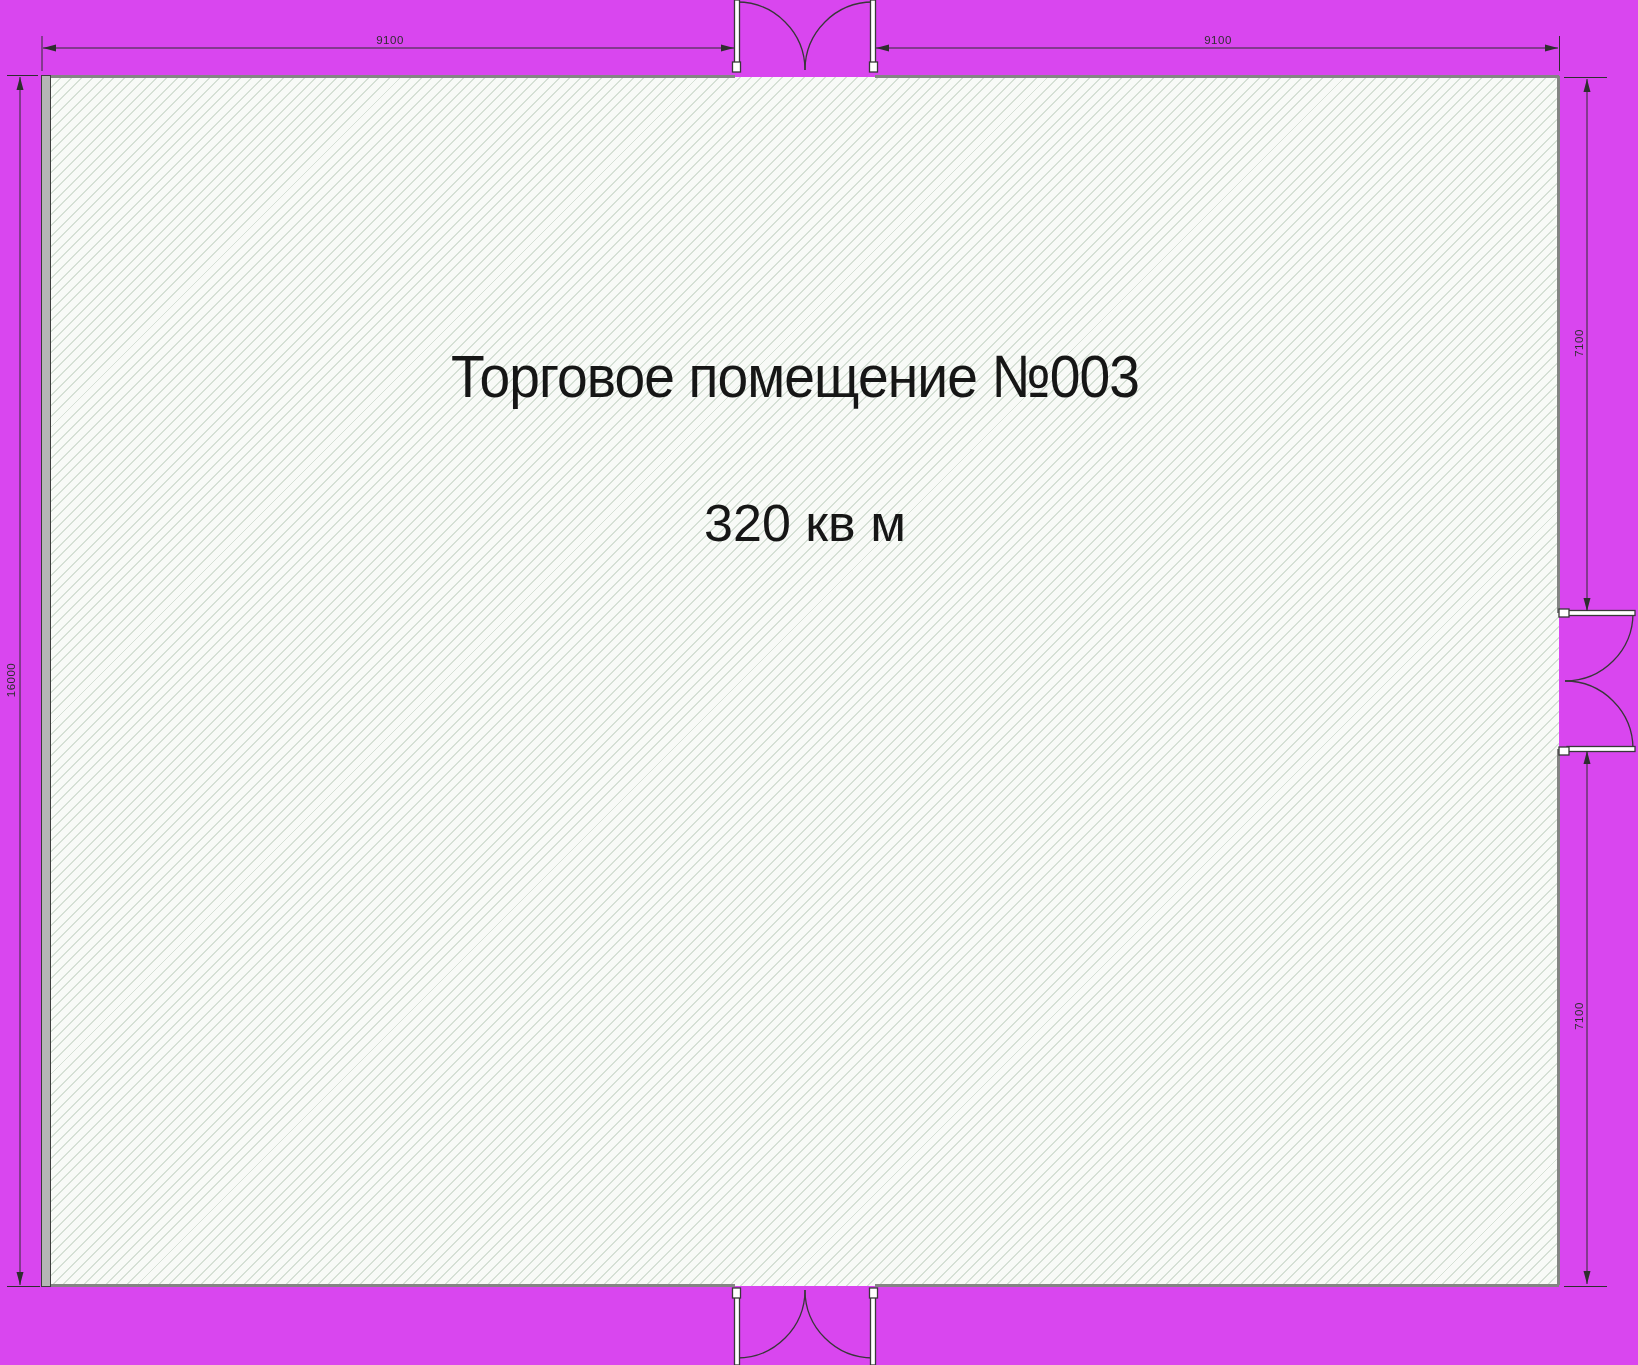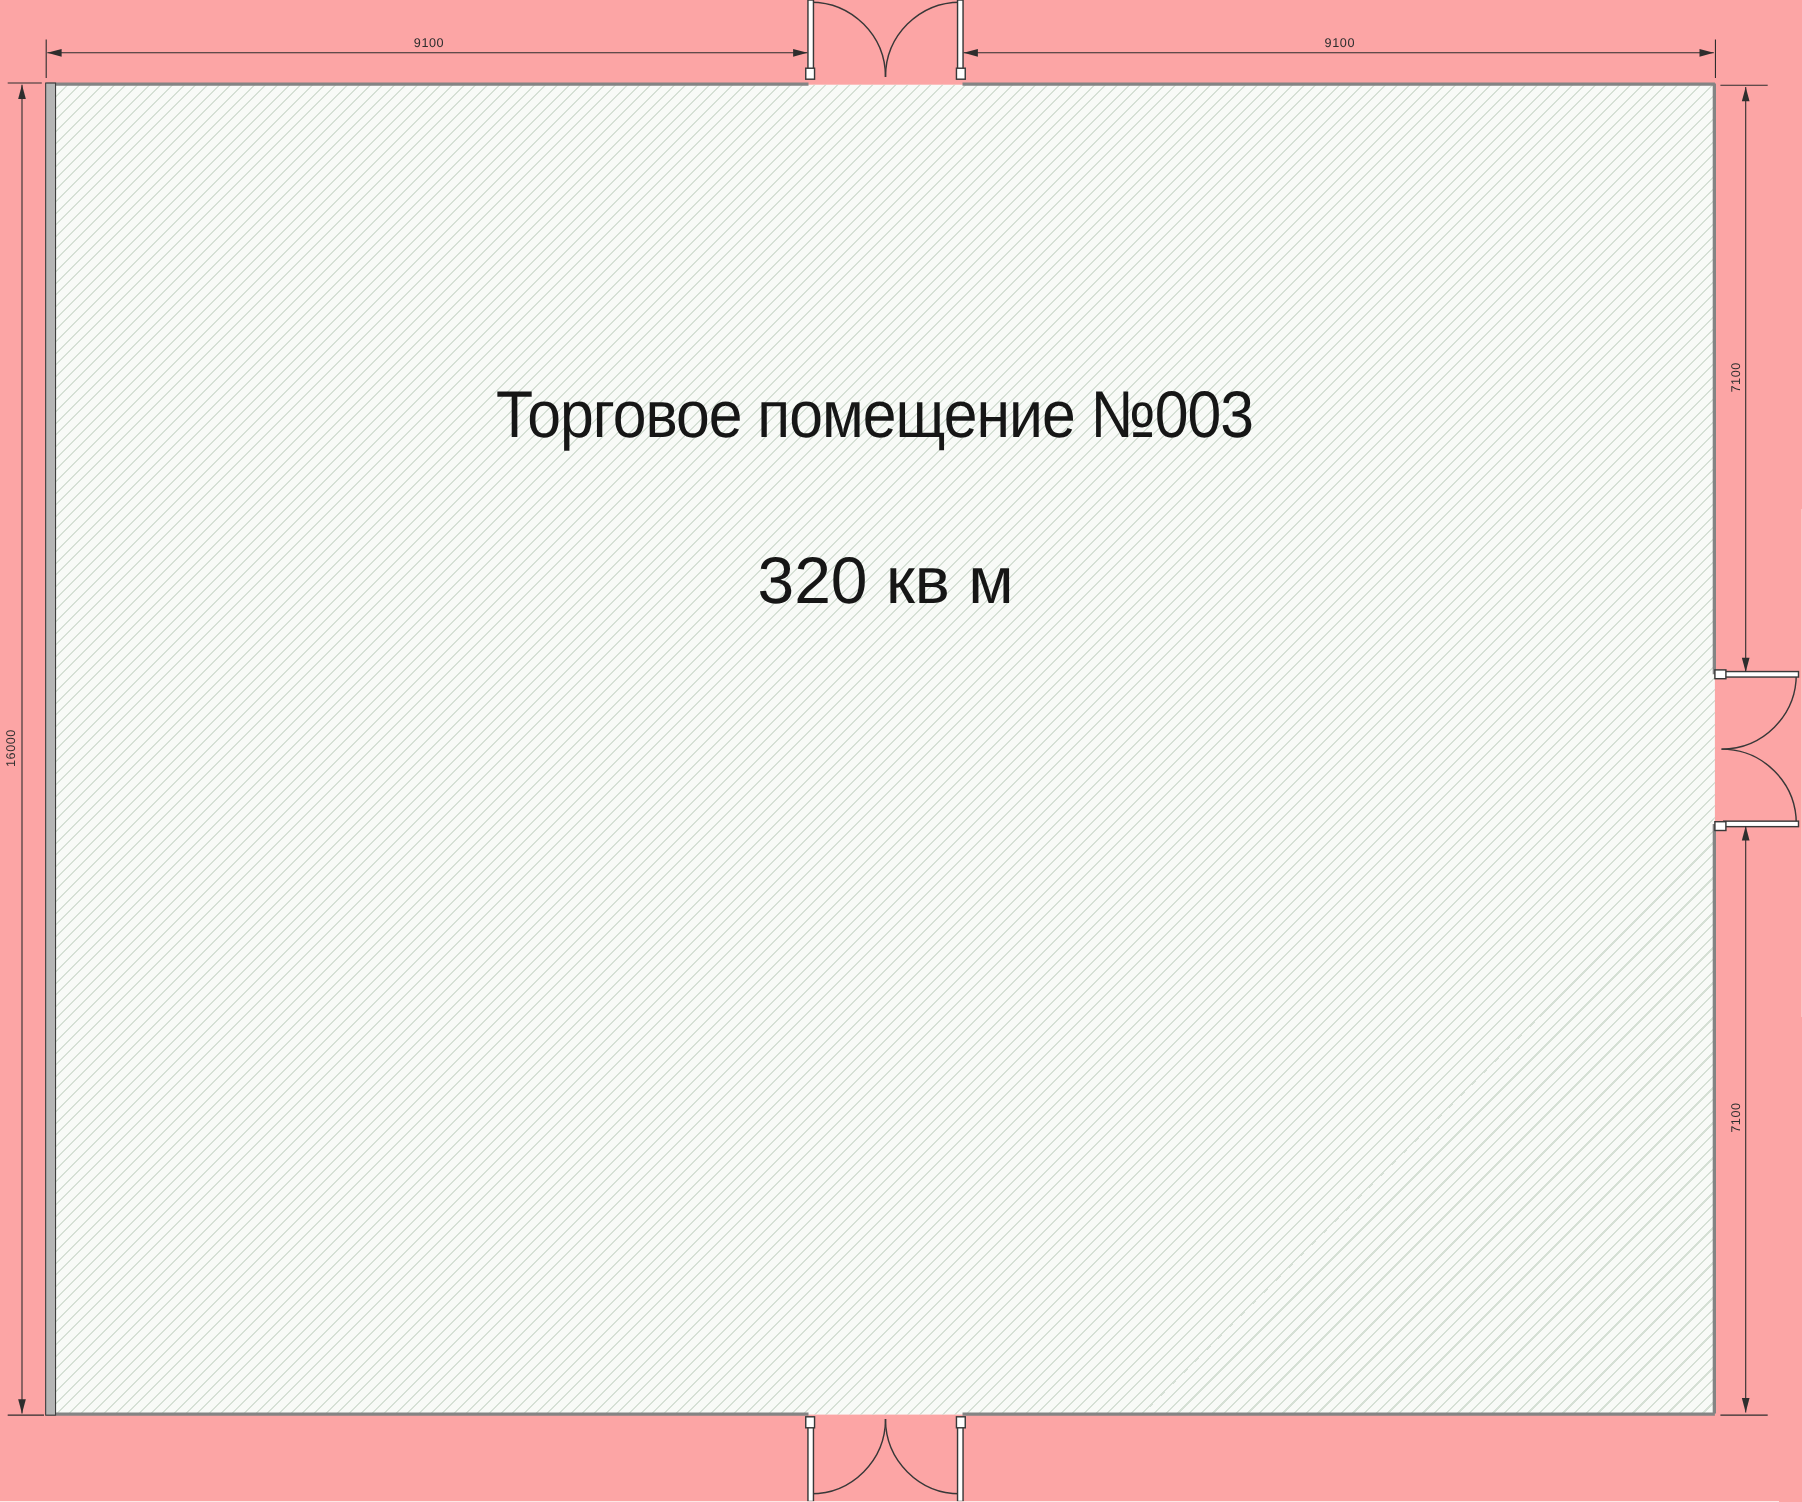--- a/index.html
+++ b/index.html
@@ -1,19 +1,19 @@
 <!DOCTYPE html>
 <html><head>
 <meta charset="utf-8">
 <style>
   html,body{margin:0;padding:0;background:#ffffff;}
   #canvas{
     position:relative;
     width:1638px;height:1365px;
-    background:#fca5a5;
+    background:#d946ef;
     font-family:"Liberation Sans", sans-serif;
     overflow:hidden;
   }
   
   #floor{
     position:absolute;
     left:50px;top:77px;width:1509px;height:1209px;
     background-color:#f8faf7;
     background-image:repeating-linear-gradient(
       135deg,
@@ -43,21 +43,21 @@
     font-size:60px;line-height:1.1;margin-left:20px;
   }
   #room-title .condensed{
     display:inline-block;
     transform:scaleX(0.92);
     transform-origin:50% 50%;
     letter-spacing:-1px;
   }
   #room-area{
     left:50px;width:1510px;top:495px;
-    font-size:60px;line-height:1.1;
+    font-size:52px;line-height:1.1;
   }
 </style>
 </head>
 <body>
 
 <div id="canvas">
 
   <div id="floor"></div>
 
   <svg id="plan-svg" width="1638" height="1365" viewBox="0 0 1638 1365">

